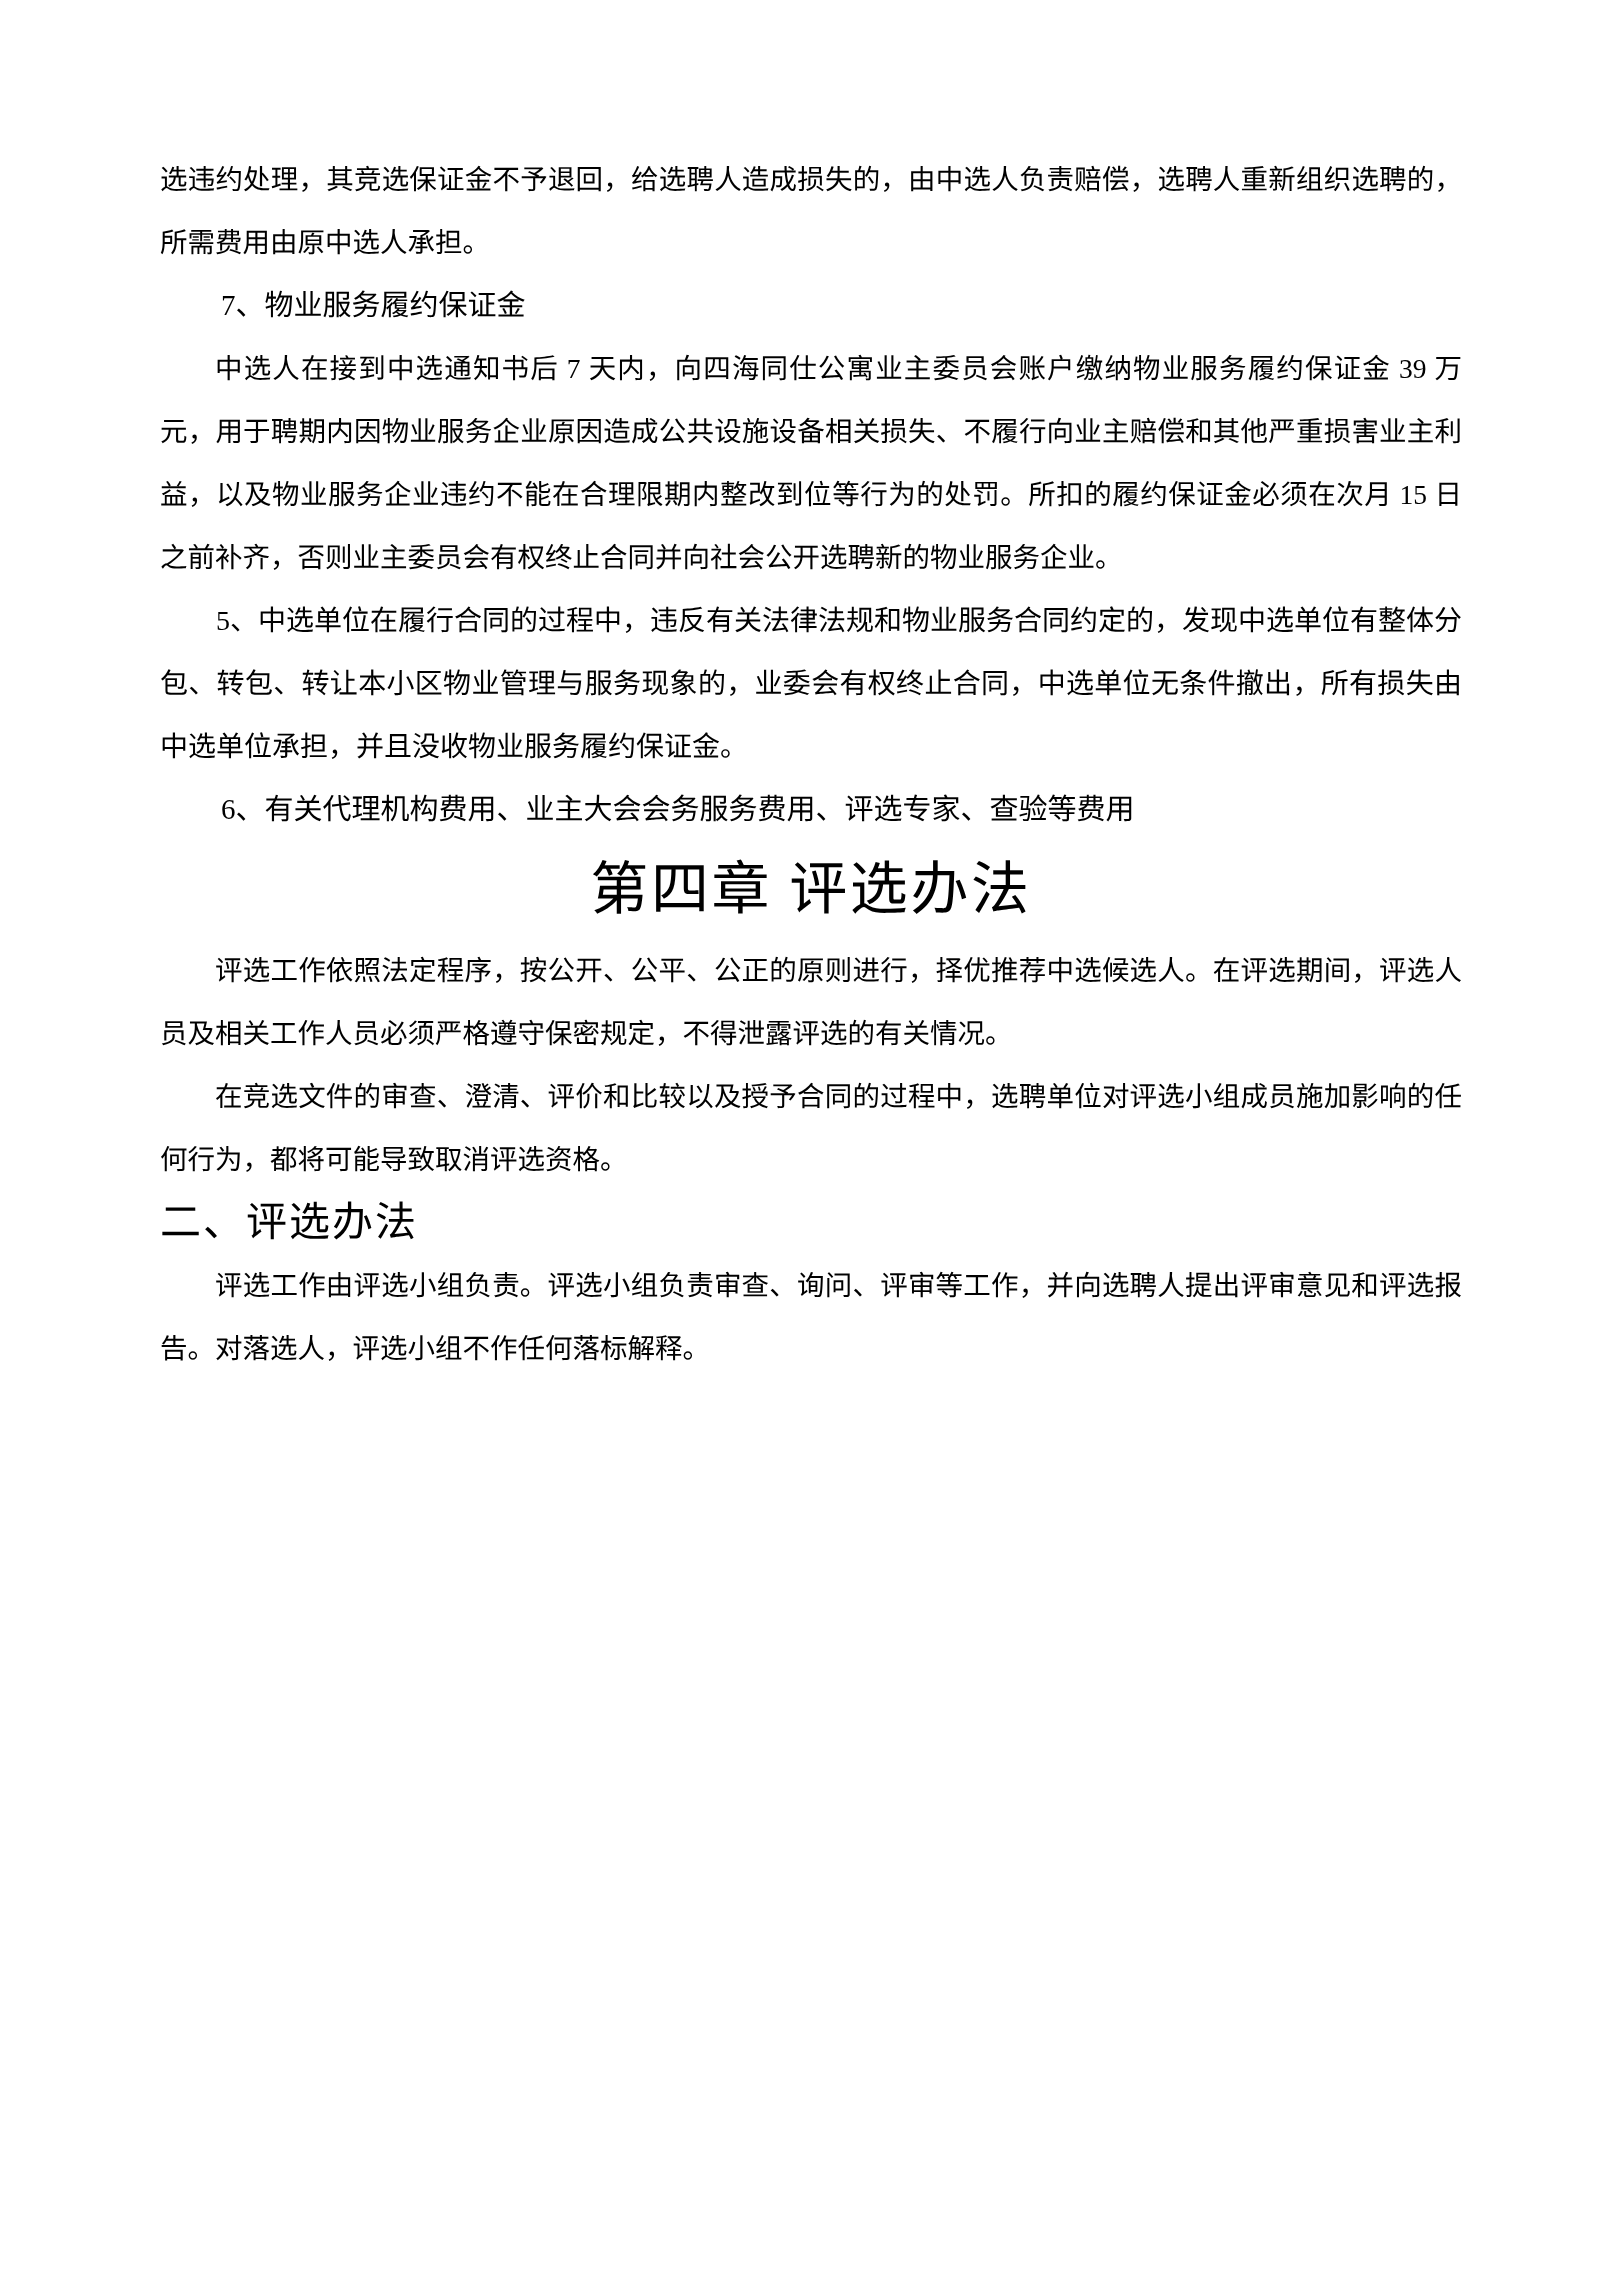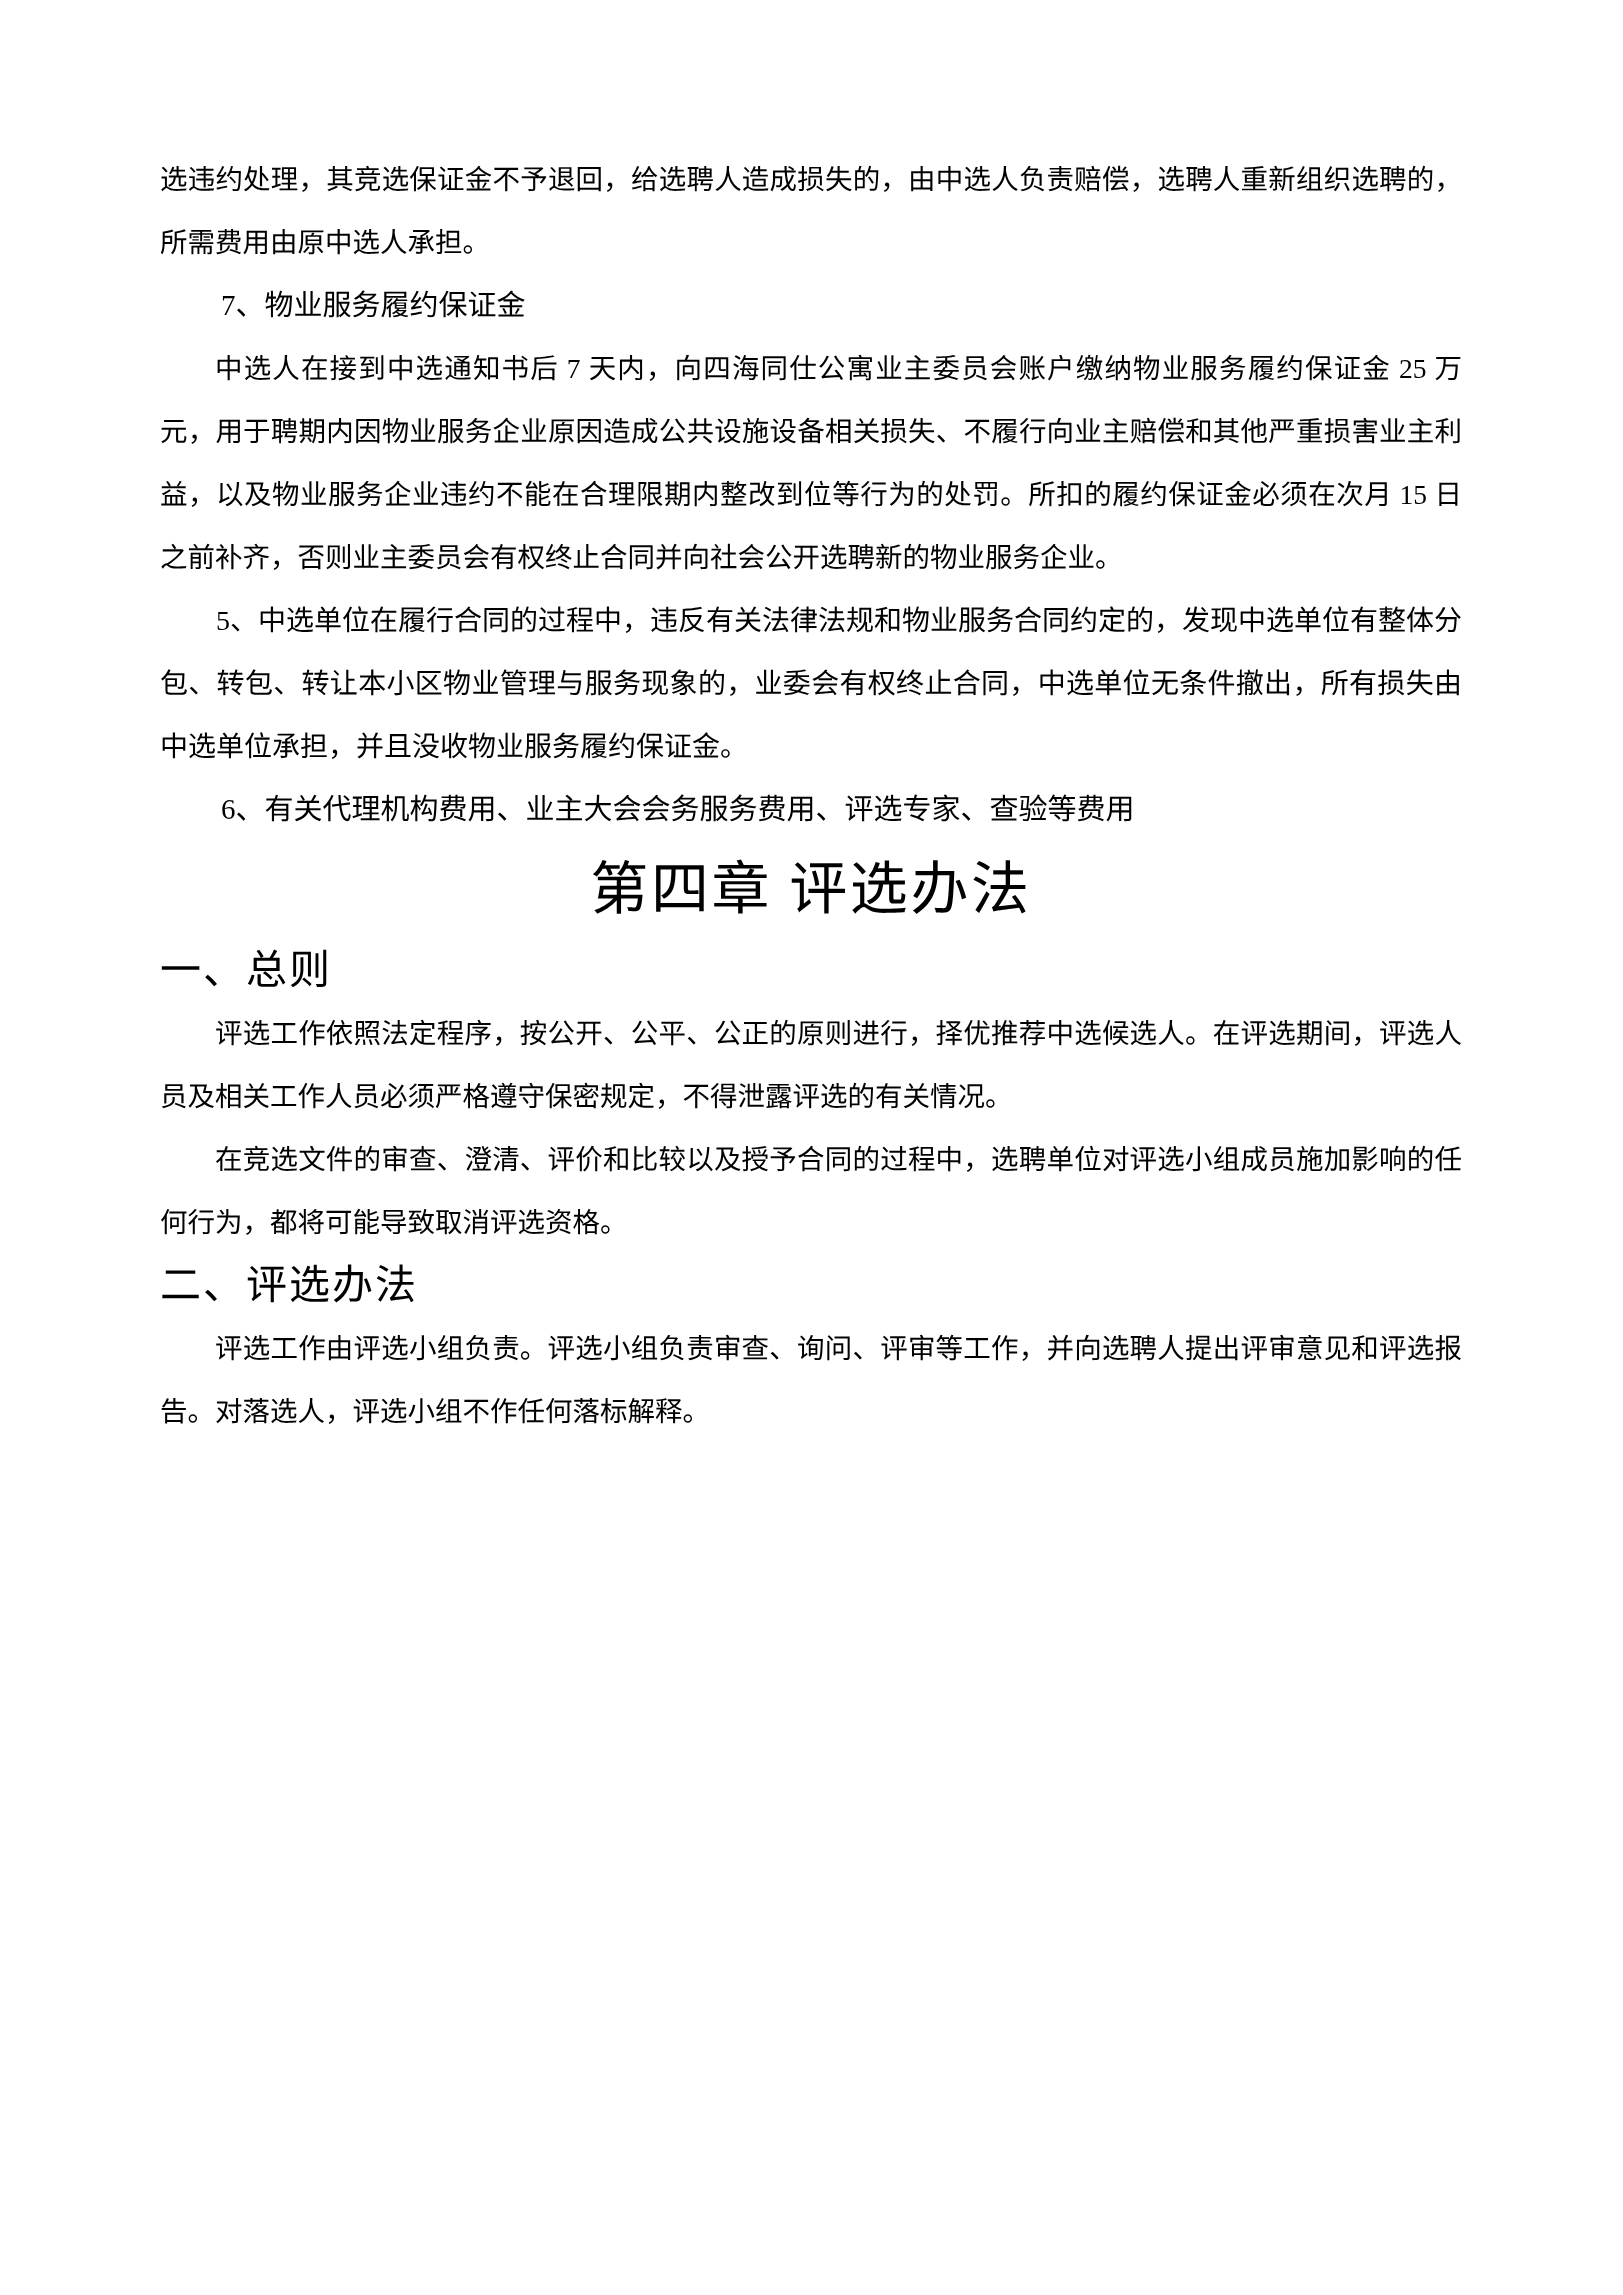--- a/index.html
+++ b/index.html
@@ -89,30 +89,29 @@
 </head>
 <body>
 
 <div class="page">
   <main class="content">
 
     <p class="body b0">选违约处理，其竞选保证金不予退回，给选聘人造成损失的，由中选人负责赔偿，选聘人重新组织选聘的，所需费用由原中选人承担。</p>
 
     <h3 class="h-bold b1">7、物业服务履约保证金</h3>
 
-    <p class="body indent b2">中选人在接到中选通知书后 7 天内，向四海同仕公寓业主委员会账户缴纳物业服务履约保证金 25 万元，用于聘期内因物业服务企业原因造成公共设施设备相关损失、不履行向业主赔偿和其他严重损害业主利益，以及物业服务企业违约不能在合理限期内整改到位等行为的处罚。所扣的履约保证金必须在次月 15 日之前补齐，否则业主委员会有权终止合同并向社会公开选聘新的物业服务企业。</p>
+    <p class="body indent b2">中选人在接到中选通知书后 7 天内，向四海同仕公寓业主委员会账户缴纳物业服务履约保证金 39 万元，用于聘期内因物业服务企业原因造成公共设施设备相关损失、不履行向业主赔偿和其他严重损害业主利益，以及物业服务企业违约不能在合理限期内整改到位等行为的处罚。所扣的履约保证金必须在次月 15 日之前补齐，否则业主委员会有权终止合同并向社会公开选聘新的物业服务企业。</p>
 
     <p class="body-bold b3">5、中选单位在履行合同的过程中，违反有关法律法规和物业服务合同约定的，发现中选单位有整体分包、转包、转让本小区物业管理与服务现象的，业委会有权终止合同，中选单位无条件撤出，所有损失由中选单位承担，并且没收物业服务履约保证金。</p>
 
     <h3 class="h-bold b4">6、有关代理机构费用、业主大会会务服务费用、评选专家、查验等费用</h3>
 
 
     <h1 class="chapter-title b6">第四章 评选办法</h1>
 
-    <h2 class="section-heading b7">一、总则</h2>
 
     <p class="body indent b8">评选工作依照法定程序，按公开、公平、公正的原则进行，择优推荐中选候选人。在评选期间，评选人员及相关工作人员必须严格遵守保密规定，不得泄露评选的有关情况。</p>
 
     <p class="body indent b9">在竞选文件的审查、澄清、评价和比较以及授予合同的过程中，选聘单位对评选小组成员施加影响的任何行为，都将可能导致取消评选资格。</p>
 
     <h2 class="section-heading b10">二、评选办法</h2>
 
     <p class="body indent b11">评选工作由评选小组负责。评选小组负责审查、询问、评审等工作，并向选聘人提出评审意见和评选报告。对落选人，评选小组不作任何落标解释。</p>
 
   </main>

